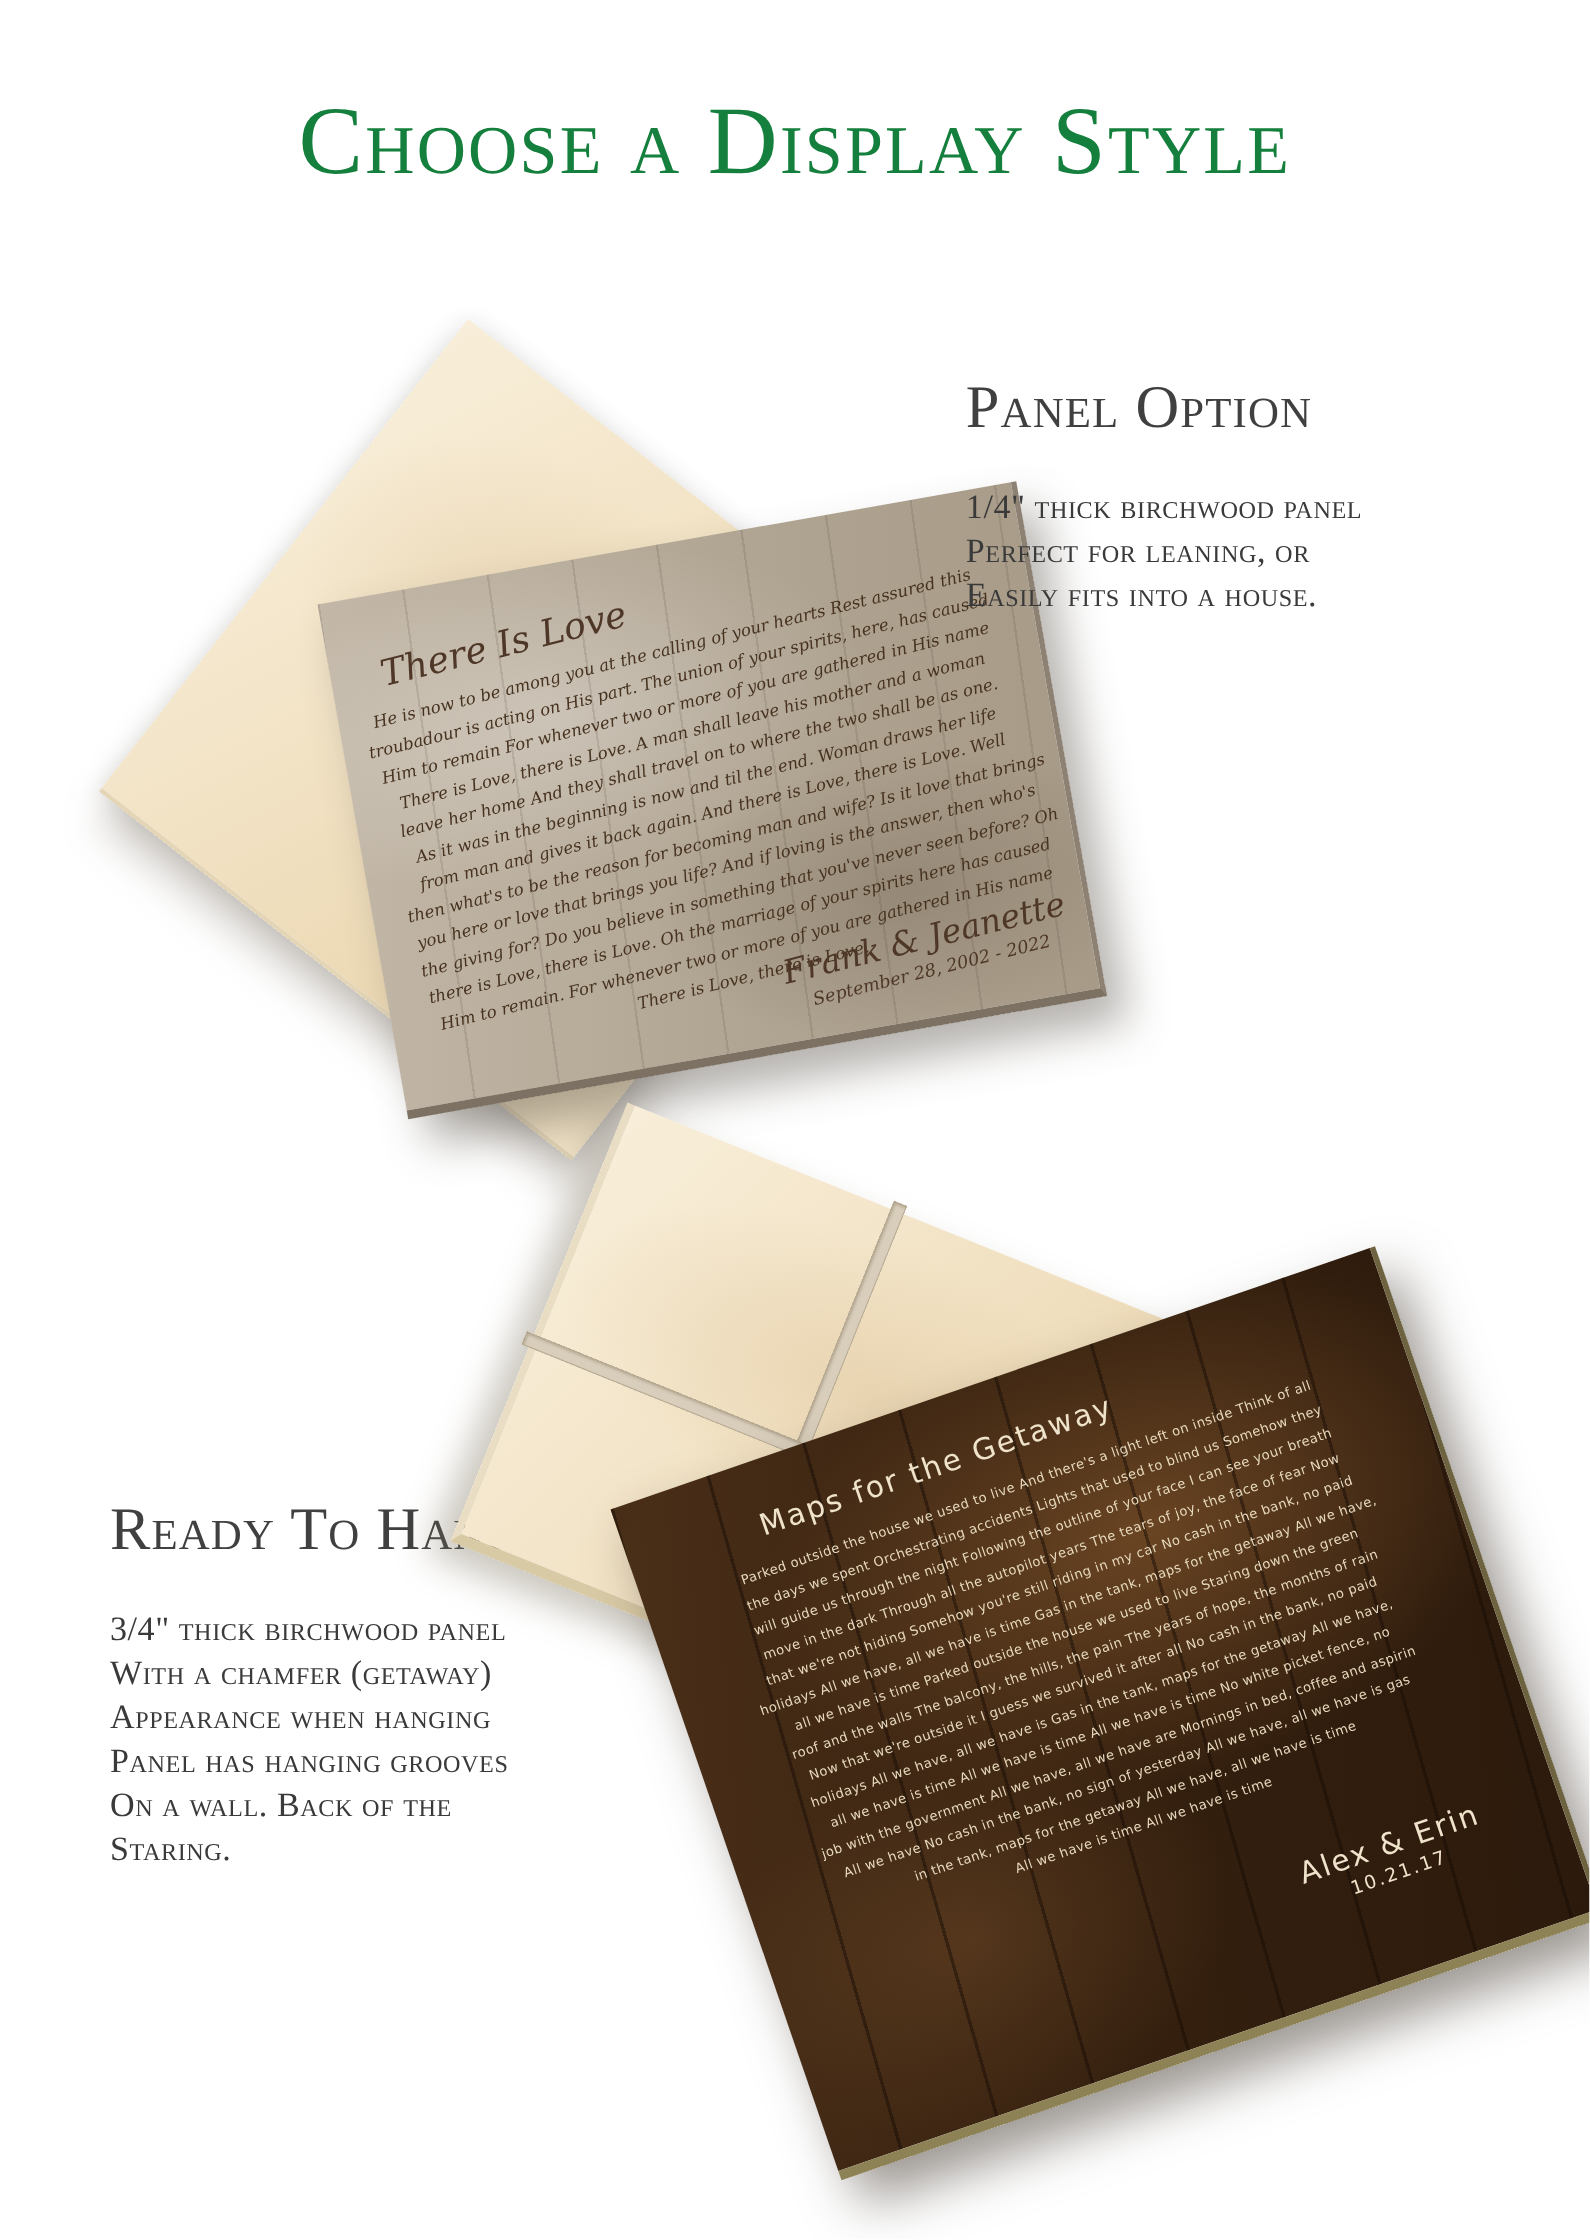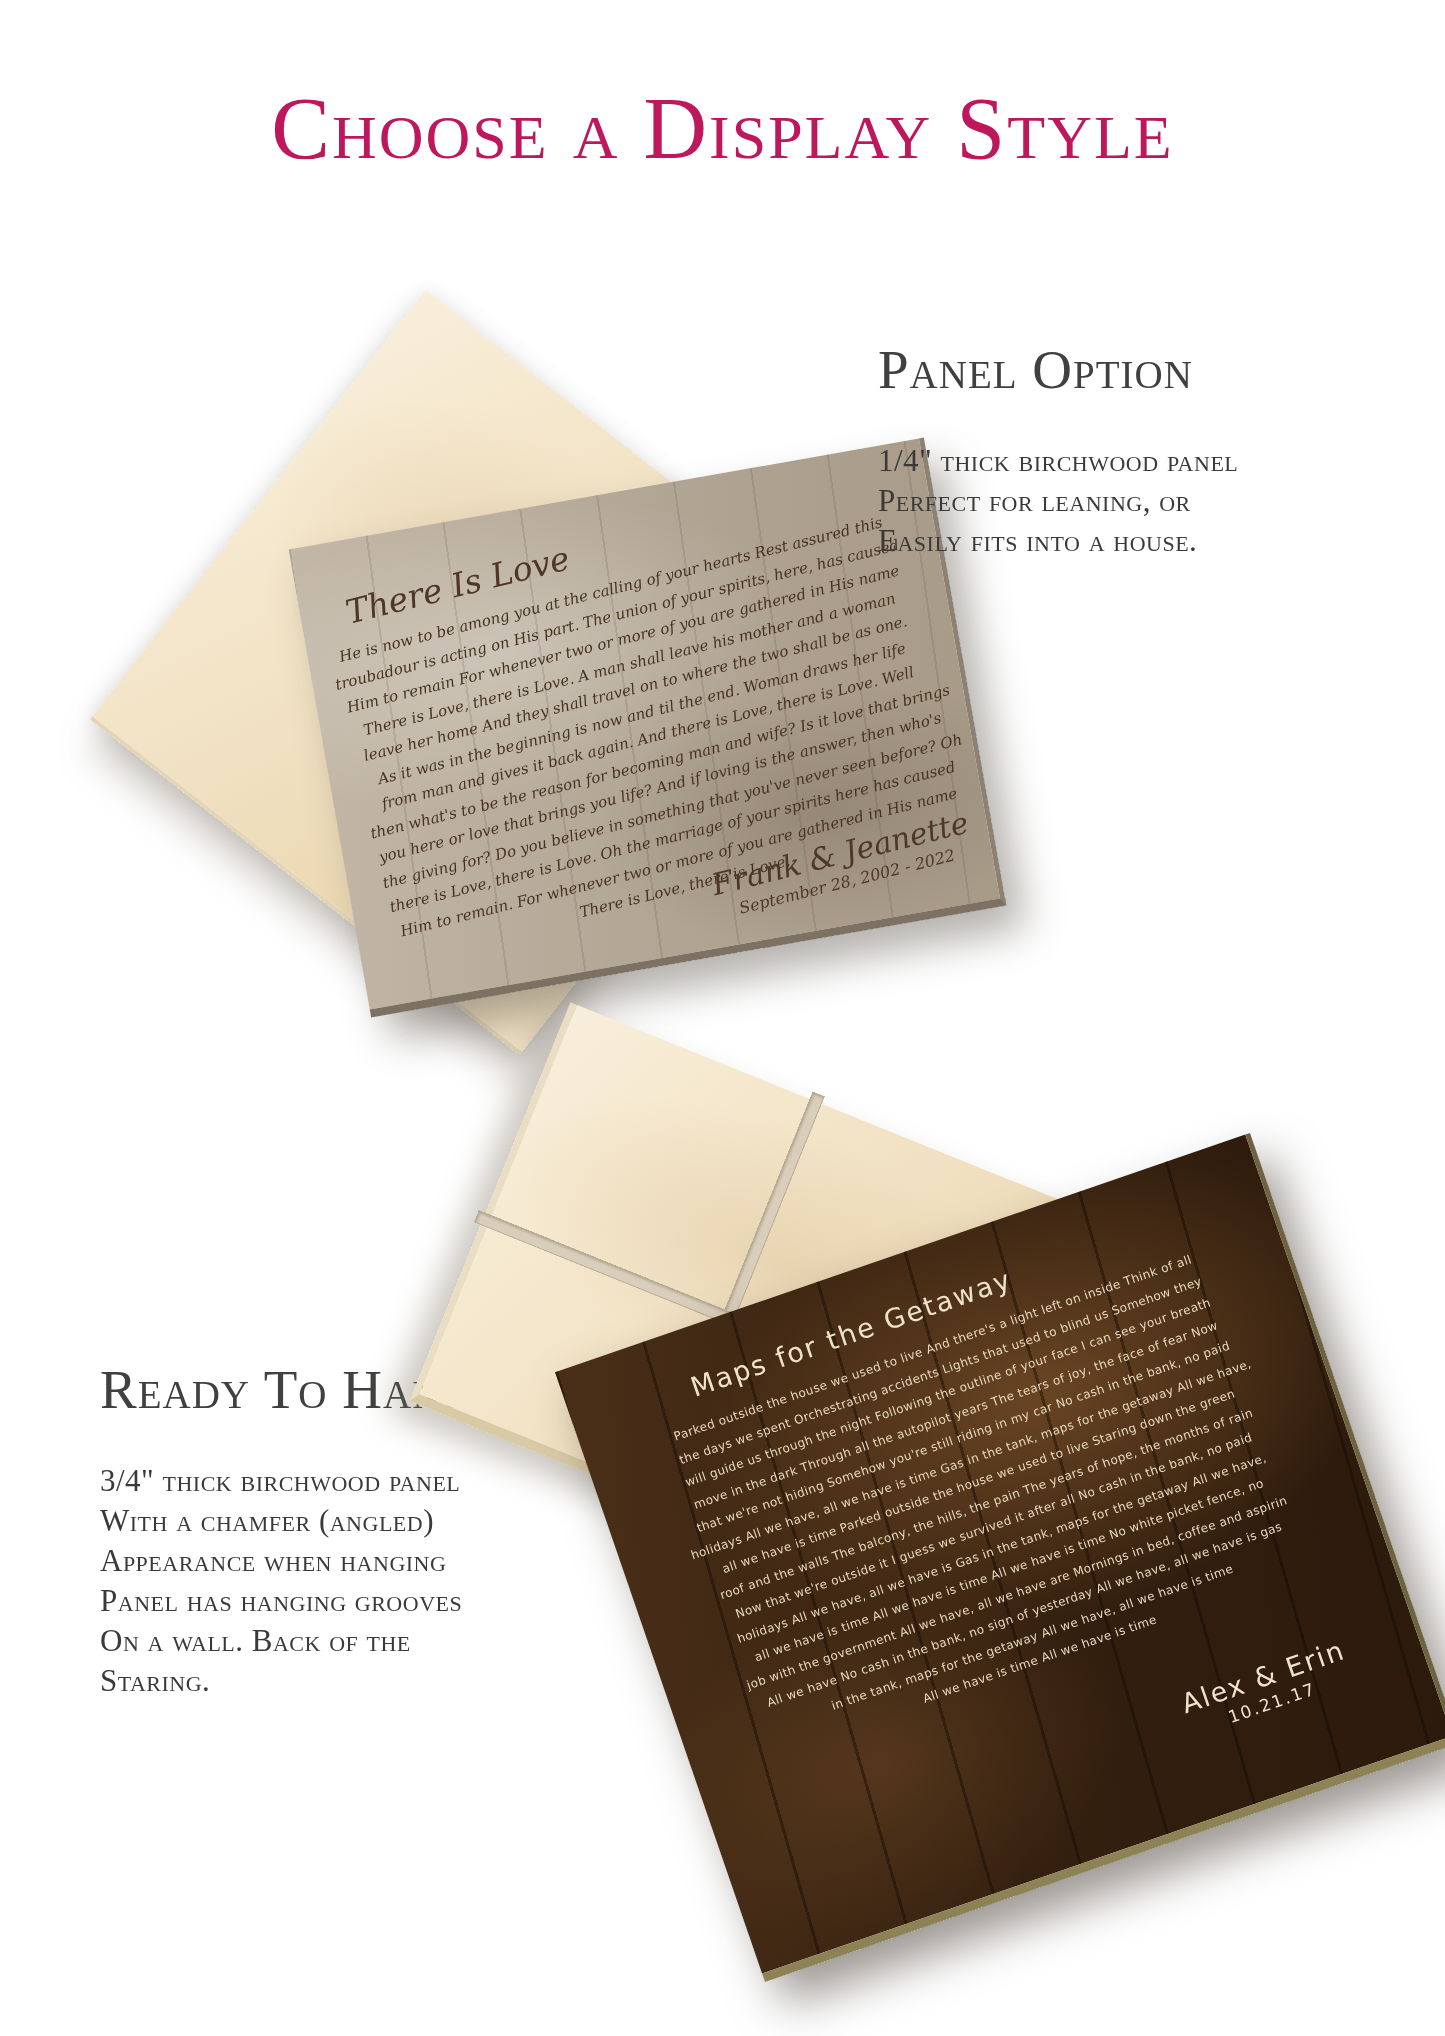--- a/index.html
+++ b/index.html
@@ -5,21 +5,21 @@
   * { box-sizing: border-box; }
   html,body { margin:0; padding:0; background:#ffffff; }
   .page {
     position:relative; width:1445px; height:2036px; overflow:hidden;
     background:#ffffff; font-family:"Liberation Serif", serif;
   }
   
   .main-title {
     position:absolute; top:78px; left:0; right:0; margin:0;
     text-align:center; font-size:88px; font-weight:normal;
-    font-variant:small-caps; letter-spacing:2px; color:#be185d;
+    font-variant:small-caps; letter-spacing:2px; color:#15803d;
   }
   .copy { position:absolute; }
   .copy h2 {
     margin:0 0 40px 0; font-size:55px; font-weight:normal;
     font-variant:small-caps; letter-spacing:1px; color:#404040;
   }
   .copy-line {
     font-size:31px; line-height:40px; color:#3a3a3a;
     font-variant:small-caps; letter-spacing:0.5px;
   }
@@ -143,21 +143,21 @@
         <div class="copy-line">1/4" thick birchwood panel</div>
         <div class="copy-line">Perfect for leaning, or</div>
         <div class="copy-line">Easily fits into a house.</div>
       </div>
   </section>
 
   <section class="copy copy-ready">
     <h2>Ready To Hang</h2>
     <div>
         <div class="copy-line">3/4" thick birchwood panel</div>
-        <div class="copy-line">With a chamfer (angled)</div>
+        <div class="copy-line">With a chamfer (getaway)</div>
         <div class="copy-line">Appearance when hanging</div>
         <div class="copy-line">Panel has hanging grooves</div>
         <div class="copy-line">On a wall. Back of the</div>
         <div class="copy-line">Staring.</div>
       </div>
   </section>
 
   <section class="photo photo2">
     <div class="panel birch back-birch2">
       <div class="groove groove-v"></div>

